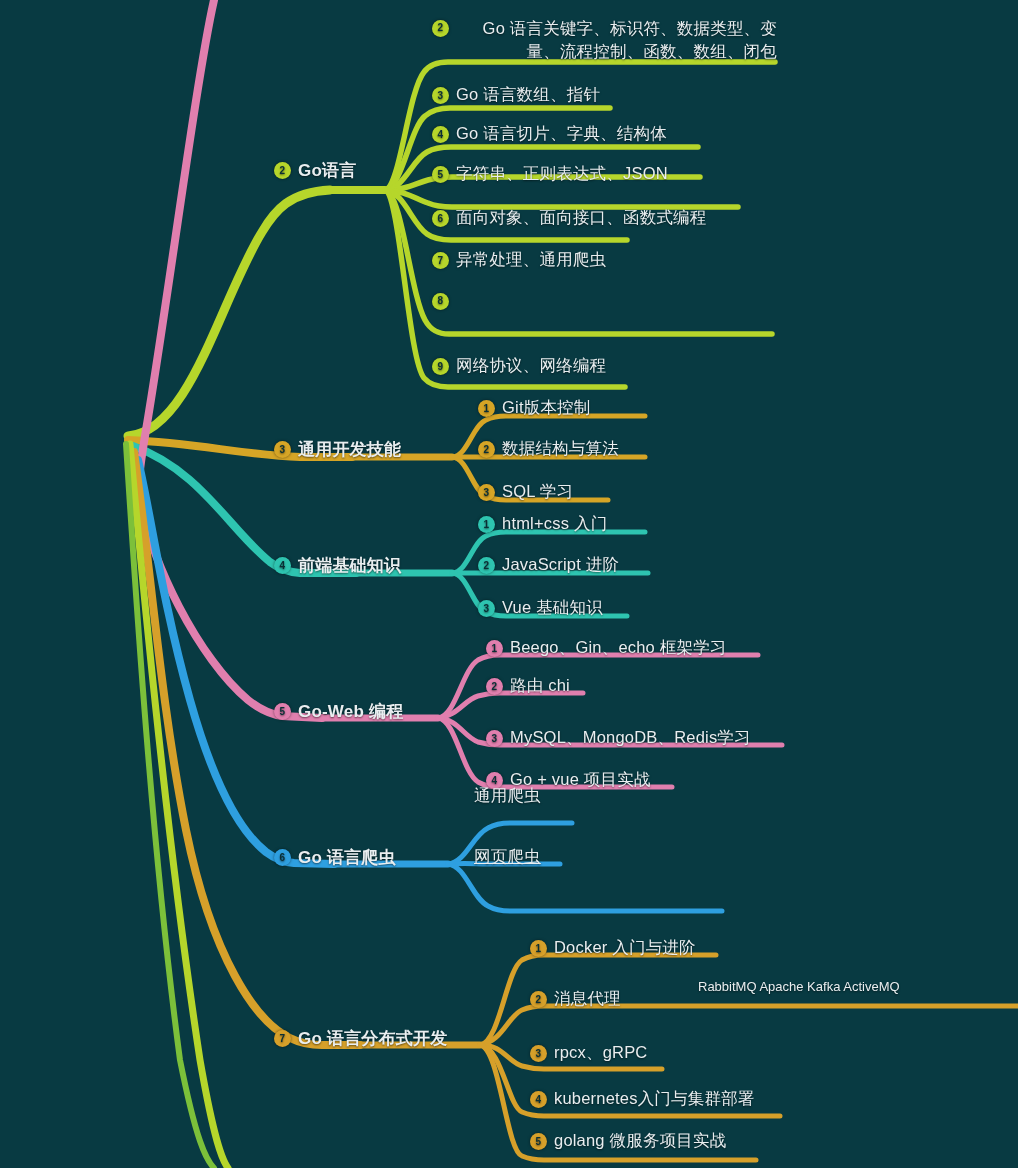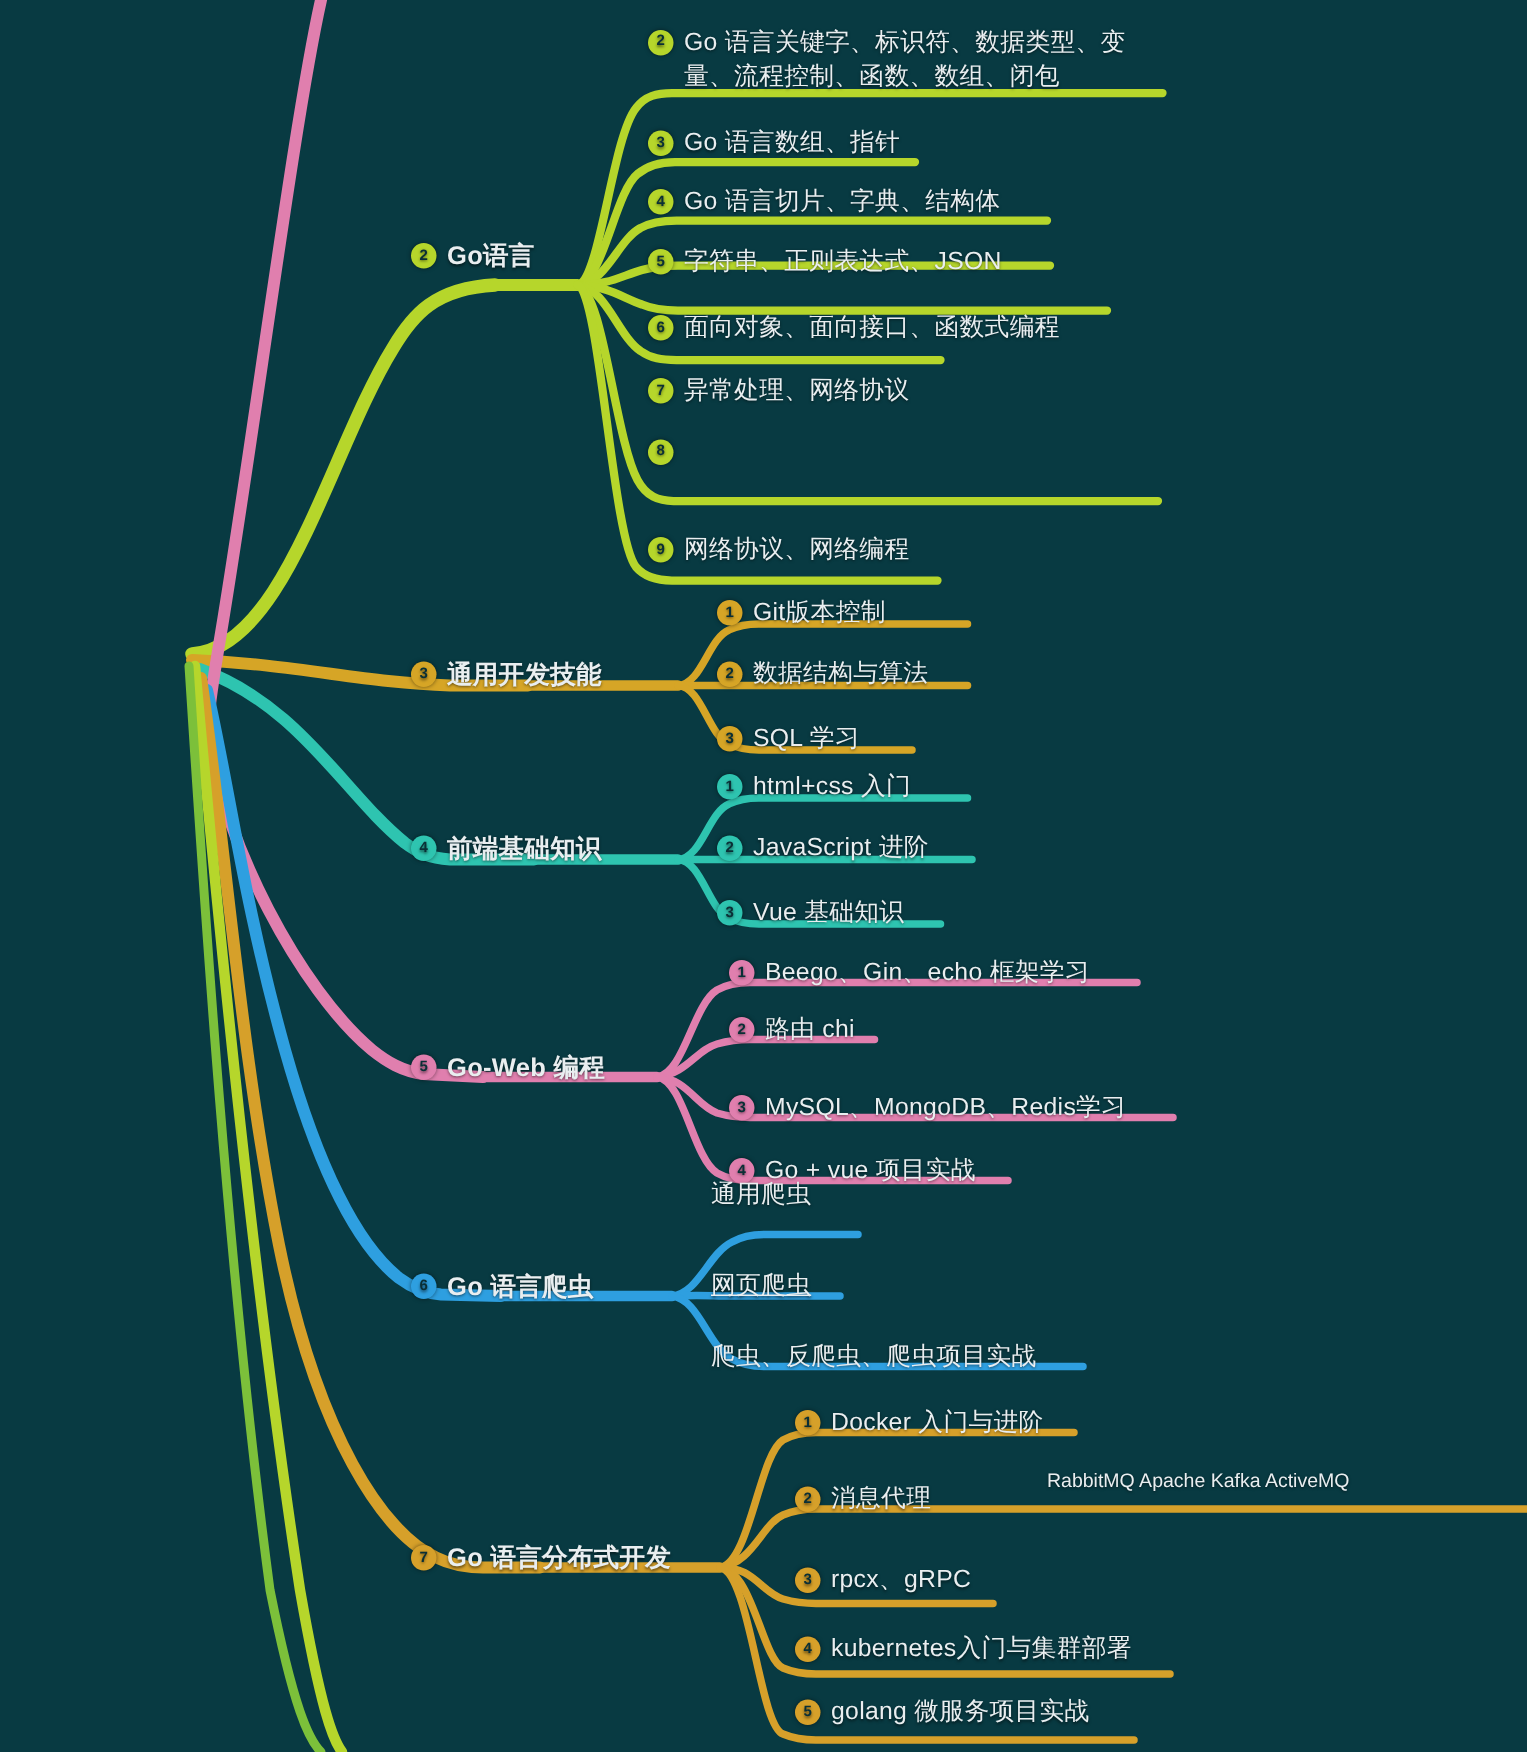--- a/index.html
+++ b/index.html
@@ -13,21 +13,21 @@
   #mindmap{position:absolute;inset:0;width:1018px;height:1168px;}
   svg#wires{position:absolute;left:0;top:0;width:1018px;height:1168px;}
   .node{
     position:absolute;
     display:flex;align-items:center;
     white-space:nowrap;
     color:#e9eef0;
     text-shadow:0 1px 2px rgba(0,0,0,.55);
     letter-spacing:.2px;
   }
-  .node .lbl{display:block;}
+  .node .lbl{display:block;text-align:right;}
   .badge{
     flex:0 0 auto;
     width:17px;height:17px;border-radius:50%;
     display:inline-flex;align-items:center;justify-content:center;
     font-size:10px;font-weight:bold;
     color:#0a2f36;
     margin-right:7px;
     box-shadow:0 0 3px rgba(0,0,0,.5);
   }
   .branch-node{font-size:17px;font-weight:bold;}
@@ -155,21 +155,21 @@
     <span class="lbl">字符串、正则表达式、JSON</span>
   </div>
 
   <div class="node leaf-node" style="left:432px;top:207px;">
     <span class="badge" style="background:#b6d62b;">6</span>
     <span class="lbl">面向对象、面向接口、函数式编程</span>
   </div>
 
   <div class="node leaf-node" style="left:432px;top:249px;">
     <span class="badge" style="background:#b6d62b;">7</span>
-    <span class="lbl">异常处理、网络协议</span>
+    <span class="lbl">异常处理、通用爬虫</span>
   </div>
 
   <div class="node leaf-node multiline" style="left:432px;top:290px;width:340px;">
     <span class="badge" style="background:#b6d62b;">8</span>
   </div>
 
   <div class="node leaf-node" style="left:432px;top:355px;">
     <span class="badge" style="background:#b6d62b;">9</span>
     <span class="lbl">网络协议、网络编程</span>
   </div>
@@ -236,23 +236,20 @@
     <span class="badge" style="background:#2e9fe0;">6</span>
     <span class="lbl">Go 语言爬虫</span>
   </div>
 
   <div class="node leaf-node" style="left:474px;top:785px;">
     <span class="lbl">通用爬虫</span>
   </div>
   <div class="node leaf-node" style="left:474px;top:846px;text-decoration:underline;">
     <span class="lbl">网页爬虫</span>
   </div>
-  <div class="node leaf-node" style="left:474px;top:893px;">
-    <span class="lbl">爬虫、反爬虫、爬虫项目实战</span>
-  </div>
 
   <div class="node branch-node" style="left:274px;top:1027px;">
     <span class="badge" style="background:#d6a02a;">7</span>
     <span class="lbl">Go 语言分布式开发</span>
   </div>
 
   <div class="node leaf-node" style="left:530px;top:937px;">
     <span class="badge" style="background:#d6a02a;">1</span>
     <span class="lbl">Docker 入门与进阶</span>
   </div>

